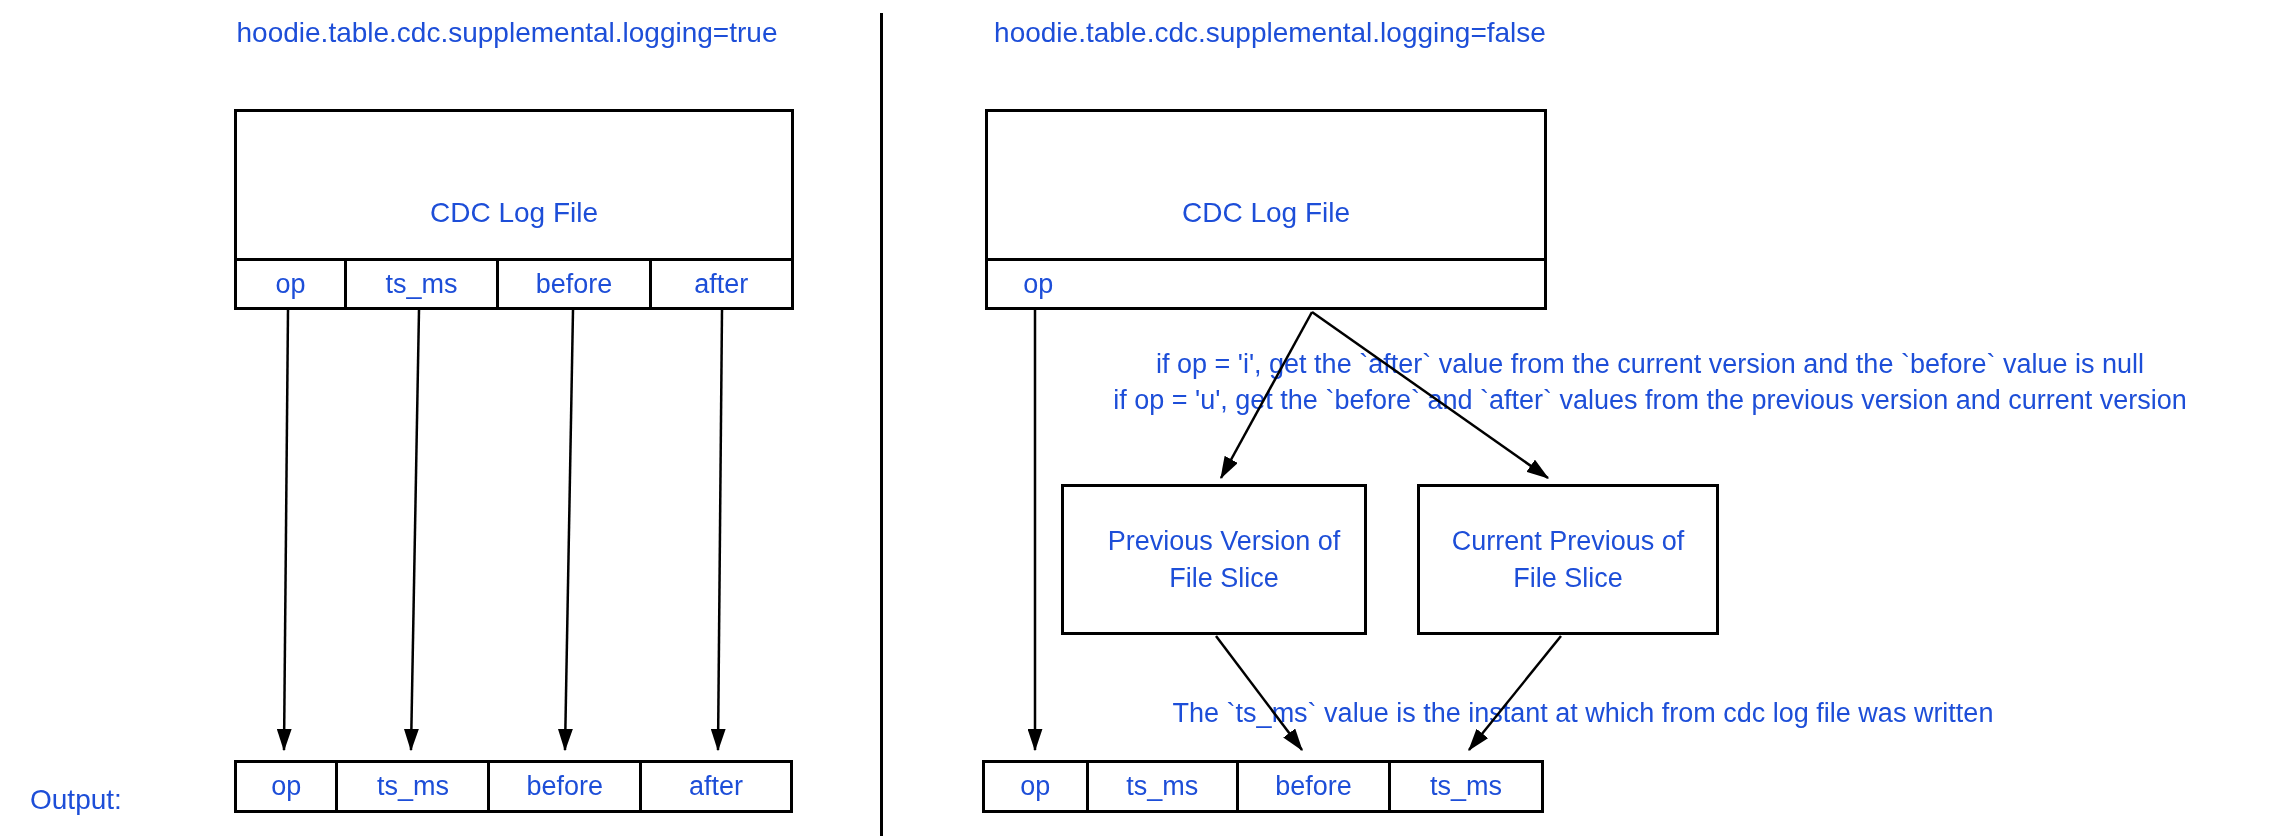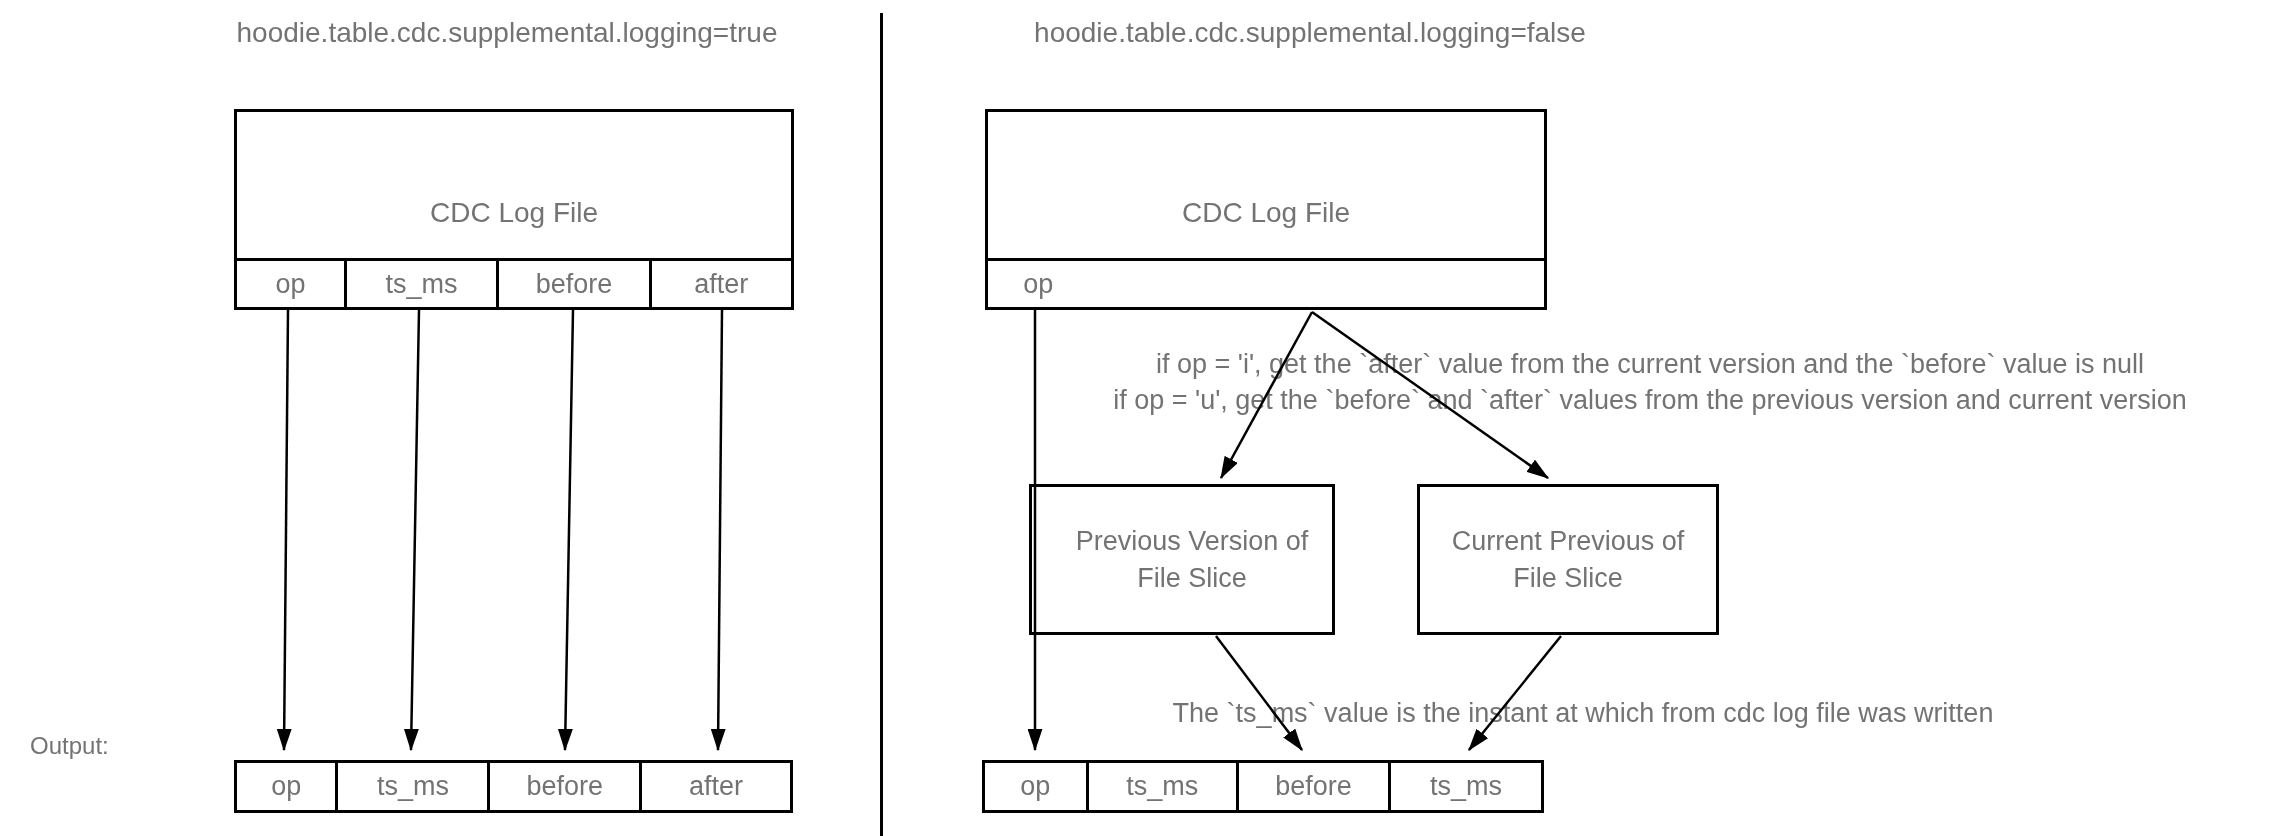--- a/index.html
+++ b/index.html
@@ -2,21 +2,21 @@
 <html><head>
 <meta charset="utf-8">
 <style>
   html, body { margin: 0; padding: 0; background: #ffffff; }
   #canvas {
     position: relative;
     width: 2278px;
     height: 836px;
     background: #ffffff;
     font-family: "Liberation Sans", "DejaVu Sans", sans-serif;
-    color: #737373;
+    color: #1d4ed8;
     overflow: hidden;
   }
   .title {
     position: absolute;
     width: 700px;
     text-align: center;
     font-size: 28px;
     line-height: 34px;
     white-space: nowrap;
   }
@@ -74,22 +74,22 @@
   
   .lo0 { width: 17.8%; } .lo1 { width: 27.5%; } .lo2 { width: 27.4%; } .lo3 { width: 27.3%; }
   
   .rw0 { width: 18.1%; } .rw1 { width: 81.9%; }
   
   .ro0 { width: 18.1%; } .ro1 { width: 27.0%; } .ro2 { width: 27.4%; } .ro3 { width: 27.5%; }
 
   .output-label {
     position: absolute;
     left: 30px;
-    top: 732px;
-    font-size: 24px;
+    top: 784px;
+    font-size: 28px;
   }
   .divider {
     position: absolute;
     left: 880px;
     top: 13px;
     width: 3px;
     height: 823px;
     background: #000;
   }
   .rules {
@@ -153,35 +153,35 @@
 
   <div class="output-label">Output:</div>
 
   <div class="outrow" style="left:234px; top:760px; width:559px;">
     <div class="cell lo0">op</div>
     <div class="cell lo1">ts_ms</div>
     <div class="cell lo2">before</div>
     <div class="cell lo3">after</div>
   </div>
 
-  <div class="title" style="left:960px; top:16px;">hoodie.table.cdc.supplemental.logging=false</div>
+  <div class="title" style="left:920px; top:16px;">hoodie.table.cdc.supplemental.logging=false</div>
 
   <div class="logbox" style="left:985px; top:109px; width:562px;">
     <div class="toparea">CDC Log File</div>
     <div class="headerrow">
       <div class="cell rw0">op</div>
     </div>
   </div>
 
   <div class="rules">
     <div>if op = 'i', get the `after` value from the current version and the `before` value is null</div>
     <div>if op = 'u', get the `before` and `after` values from the previous version and current version</div>
   </div>
 
-  <div class="slicebox" style="left:1029px; width:306px;padding-left:20px;">
+  <div class="slicebox" style="left:1061px; width:306px;padding-left:20px;">
     <div>Previous Version of</div>
     <div>File Slice</div>
   </div>
 
   <div class="slicebox" style="left:1417px; width:302px;">
     <div>Current Previous of</div>
     <div>File Slice</div>
   </div>
 
   <div class="ts-note">The `ts_ms` value is the instant at which from cdc log file was written</div>

